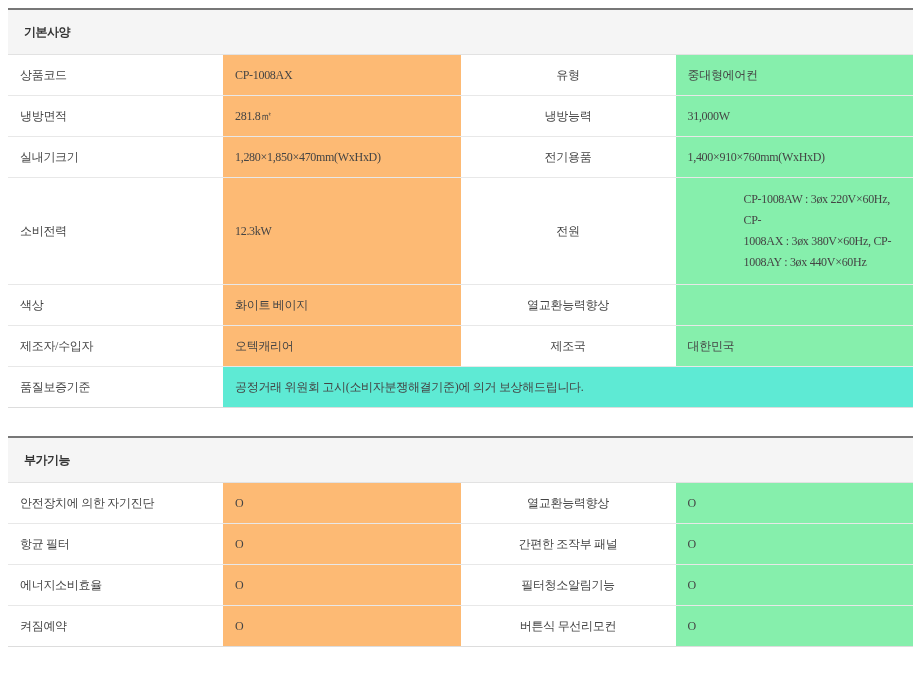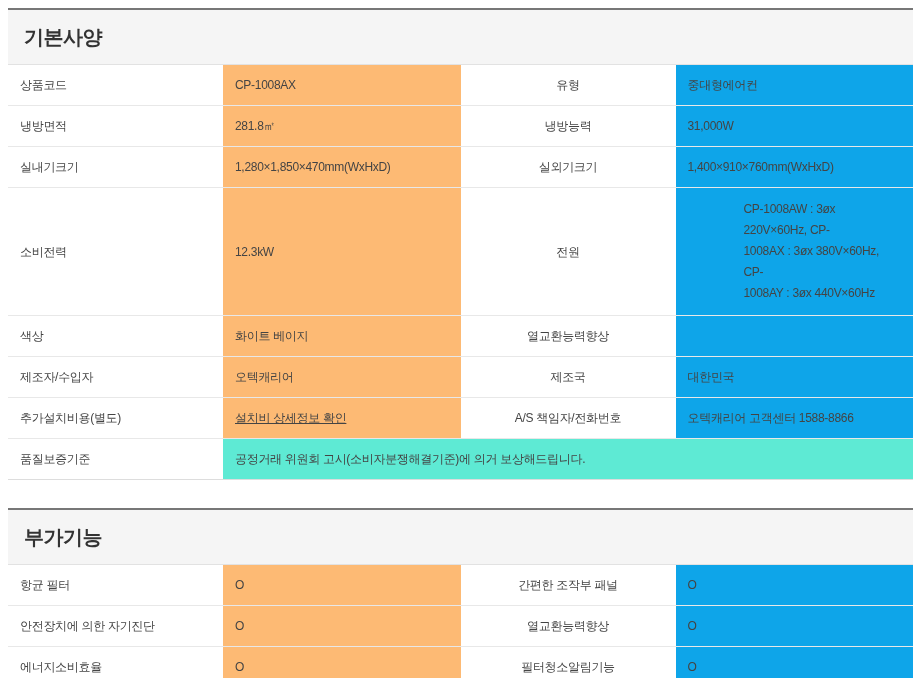--- a/index.html
+++ b/index.html
@@ -24,29 +24,30 @@
     border-bottom: 1px solid #dddddd;
     background: #ffffff;
     margin-bottom: 10px;
   }
   .section-header {
     background: #f5f5f5;
     border-bottom: 1px solid #e2e2e2;
     padding: 14px 16px 13px 16px;
   }
   .section-title {
-    font-size: 20px;
+    font-size: 12px;
     font-weight: bold;
     color: #333333;
     letter-spacing: -0.5px;
   }
   table.spec {
     width: 100%;
     border-collapse: collapse;
     table-layout: fixed;
+    font-family: Liberation Serif, serif;
   }
   table.spec td {
     border-bottom: 1px solid #e8e8e8;
     padding: 11px 12px;
     font-size: 12px;
     line-height: 1.5;
     vertical-align: middle;
     color: #444444;
     letter-spacing: -0.3px;
   }
@@ -65,21 +66,21 @@
     padding-left: 16px;
   }
   td.th2 {
     background: #ffffff;
     color: #333333;
     padding-left: 20px;
     width: 215px;
     text-align: center;
   }
   td.val2 {
-    background: #0ea5e9;
+    background: #86efac;
     color: #555555;
     padding-left: 16px;
   }
   td.val2 .multi {
     display: block;
     line-height: 1.75;
     padding-left: 8px;
     margin-left: 48px;
   }
   .link {
@@ -112,21 +113,21 @@
         </tr>
         <tr>
           <td class="th">냉방면적</td>
           <td class="val">281.8㎡</td>
           <td class="th2">냉방능력</td>
           <td class="val2">31,000W</td>
         </tr>
         <tr>
           <td class="th">실내기크기</td>
           <td class="val">1,280×1,850×470mm(WxHxD)</td>
-          <td class="th2">실외기크기</td>
+          <td class="th2">전기용품</td>
           <td class="val2">1,400×910×760mm(WxHxD)</td>
         </tr>
         <tr>
           <td class="th">소비전력</td>
           <td class="val">12.3kW</td>
           <td class="th2">전원</td>
           <td class="val2">
             <span class="multi">CP-1008AW : 3øx 220V×60Hz, CP-</span>
             <span class="multi">1008AX : 3øx 380V×60Hz, CP-</span>
             <span class="multi">1008AY : 3øx 440V×60Hz</span>
@@ -138,51 +139,45 @@
           <td class="th2">열교환능력향상</td>
           <td class="val2"></td>
         </tr>
         <tr>
           <td class="th">제조자/수입자</td>
           <td class="val">오텍캐리어</td>
           <td class="th2">제조국</td>
           <td class="val2">대한민국</td>
         </tr>
         <tr>
-          <td class="th">추가설치비용(별도)</td>
-          <td class="val"><span class="link">설치비 상세정보 확인</span></td>
-          <td class="th2">A/S 책임자/전화번호</td>
-          <td class="val2">오텍캐리어 고객센터 1588-8866</td>
-        </tr>
-        <tr>
           <td class="th">품질보증기준</td>
           <td class="wide" colspan="3">공정거래 위원회 고시(소비자분쟁해결기준)에 의거 보상해드립니다.</td>
         </tr>
       </tbody>
     </table>
   </div>
 
   <div class="spacer"></div>
 
   <div class="section">
     <div class="section-header">
       <span class="section-title">부가기능</span>
     </div>
     <table class="spec">
       <tbody>
         <tr>
+          <td class="th">안전장치에 의한 자기진단</td>
+          <td class="val">O</td>
+          <td class="th2">열교환능력향상</td>
+          <td class="val2">O</td>
+        </tr>
+        <tr>
           <td class="th">항균 필터</td>
           <td class="val">O</td>
           <td class="th2">간편한 조작부 패널</td>
-          <td class="val2">O</td>
-        </tr>
-        <tr>
-          <td class="th">안전장치에 의한 자기진단</td>
-          <td class="val">O</td>
-          <td class="th2">열교환능력향상</td>
           <td class="val2">O</td>
         </tr>
         <tr>
           <td class="th">에너지소비효율</td>
           <td class="val">O</td>
           <td class="th2">필터청소알림기능</td>
           <td class="val2">O</td>
         </tr>
         <tr>
           <td class="th">켜짐예약</td>

